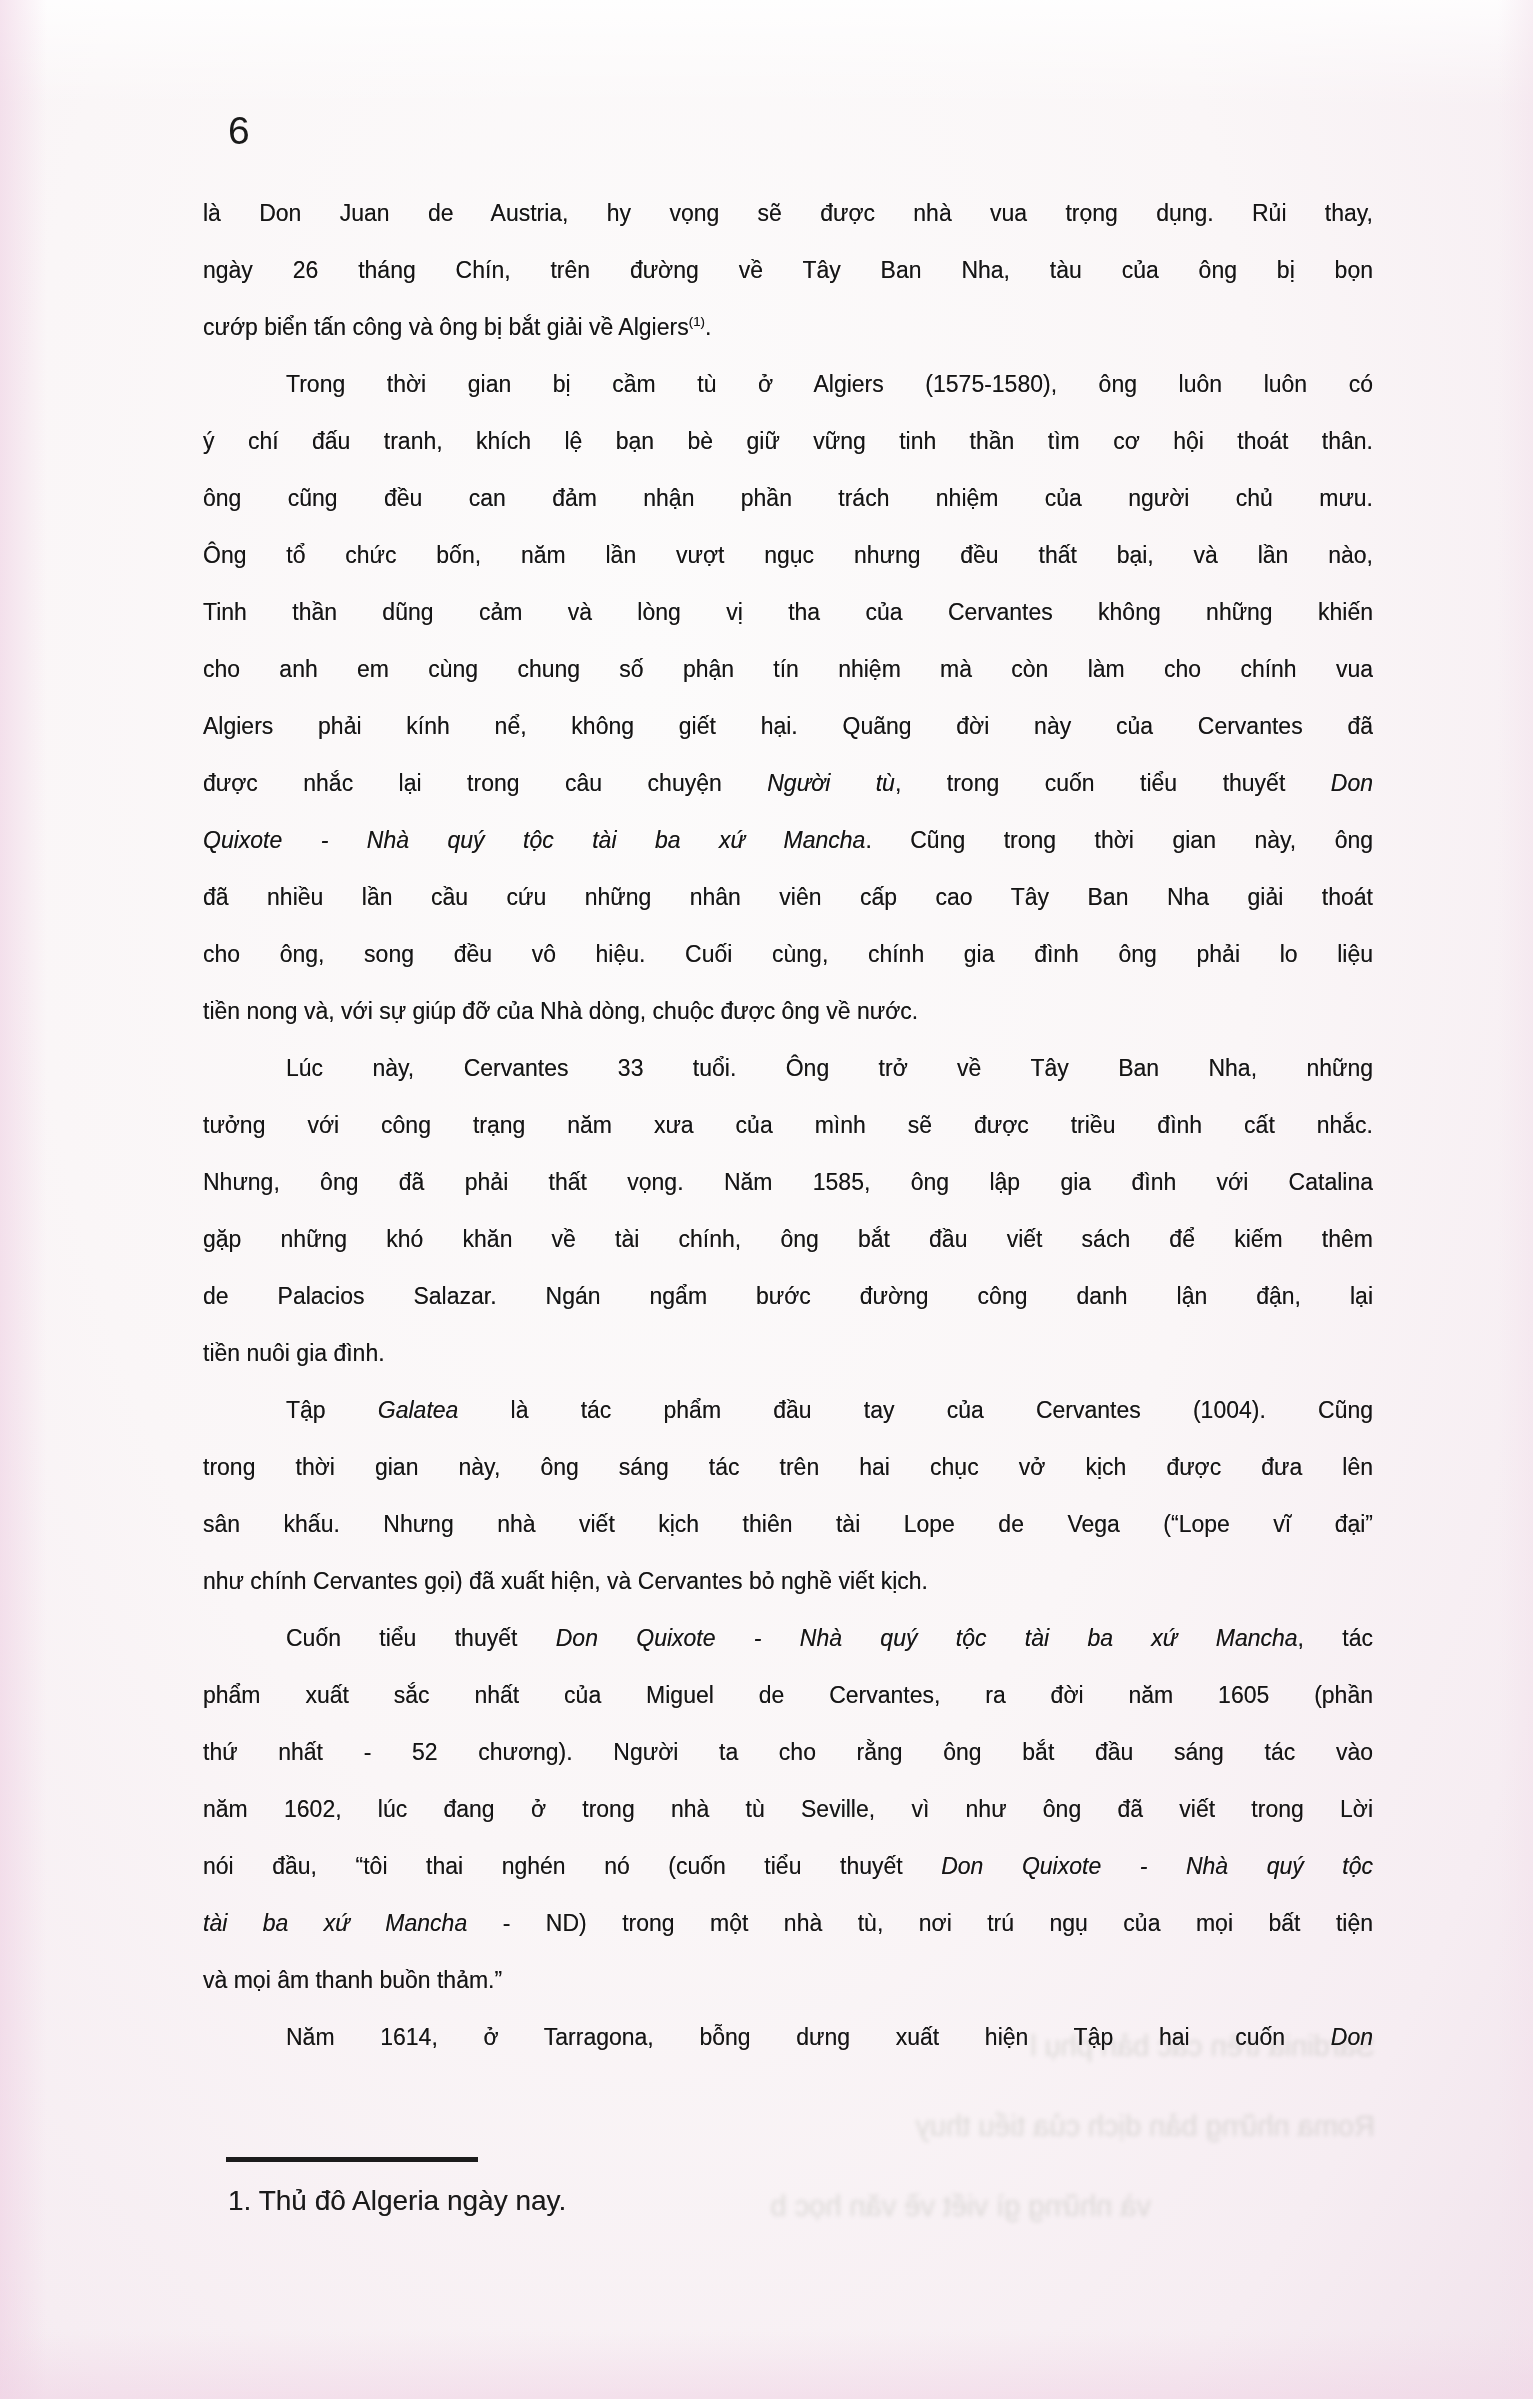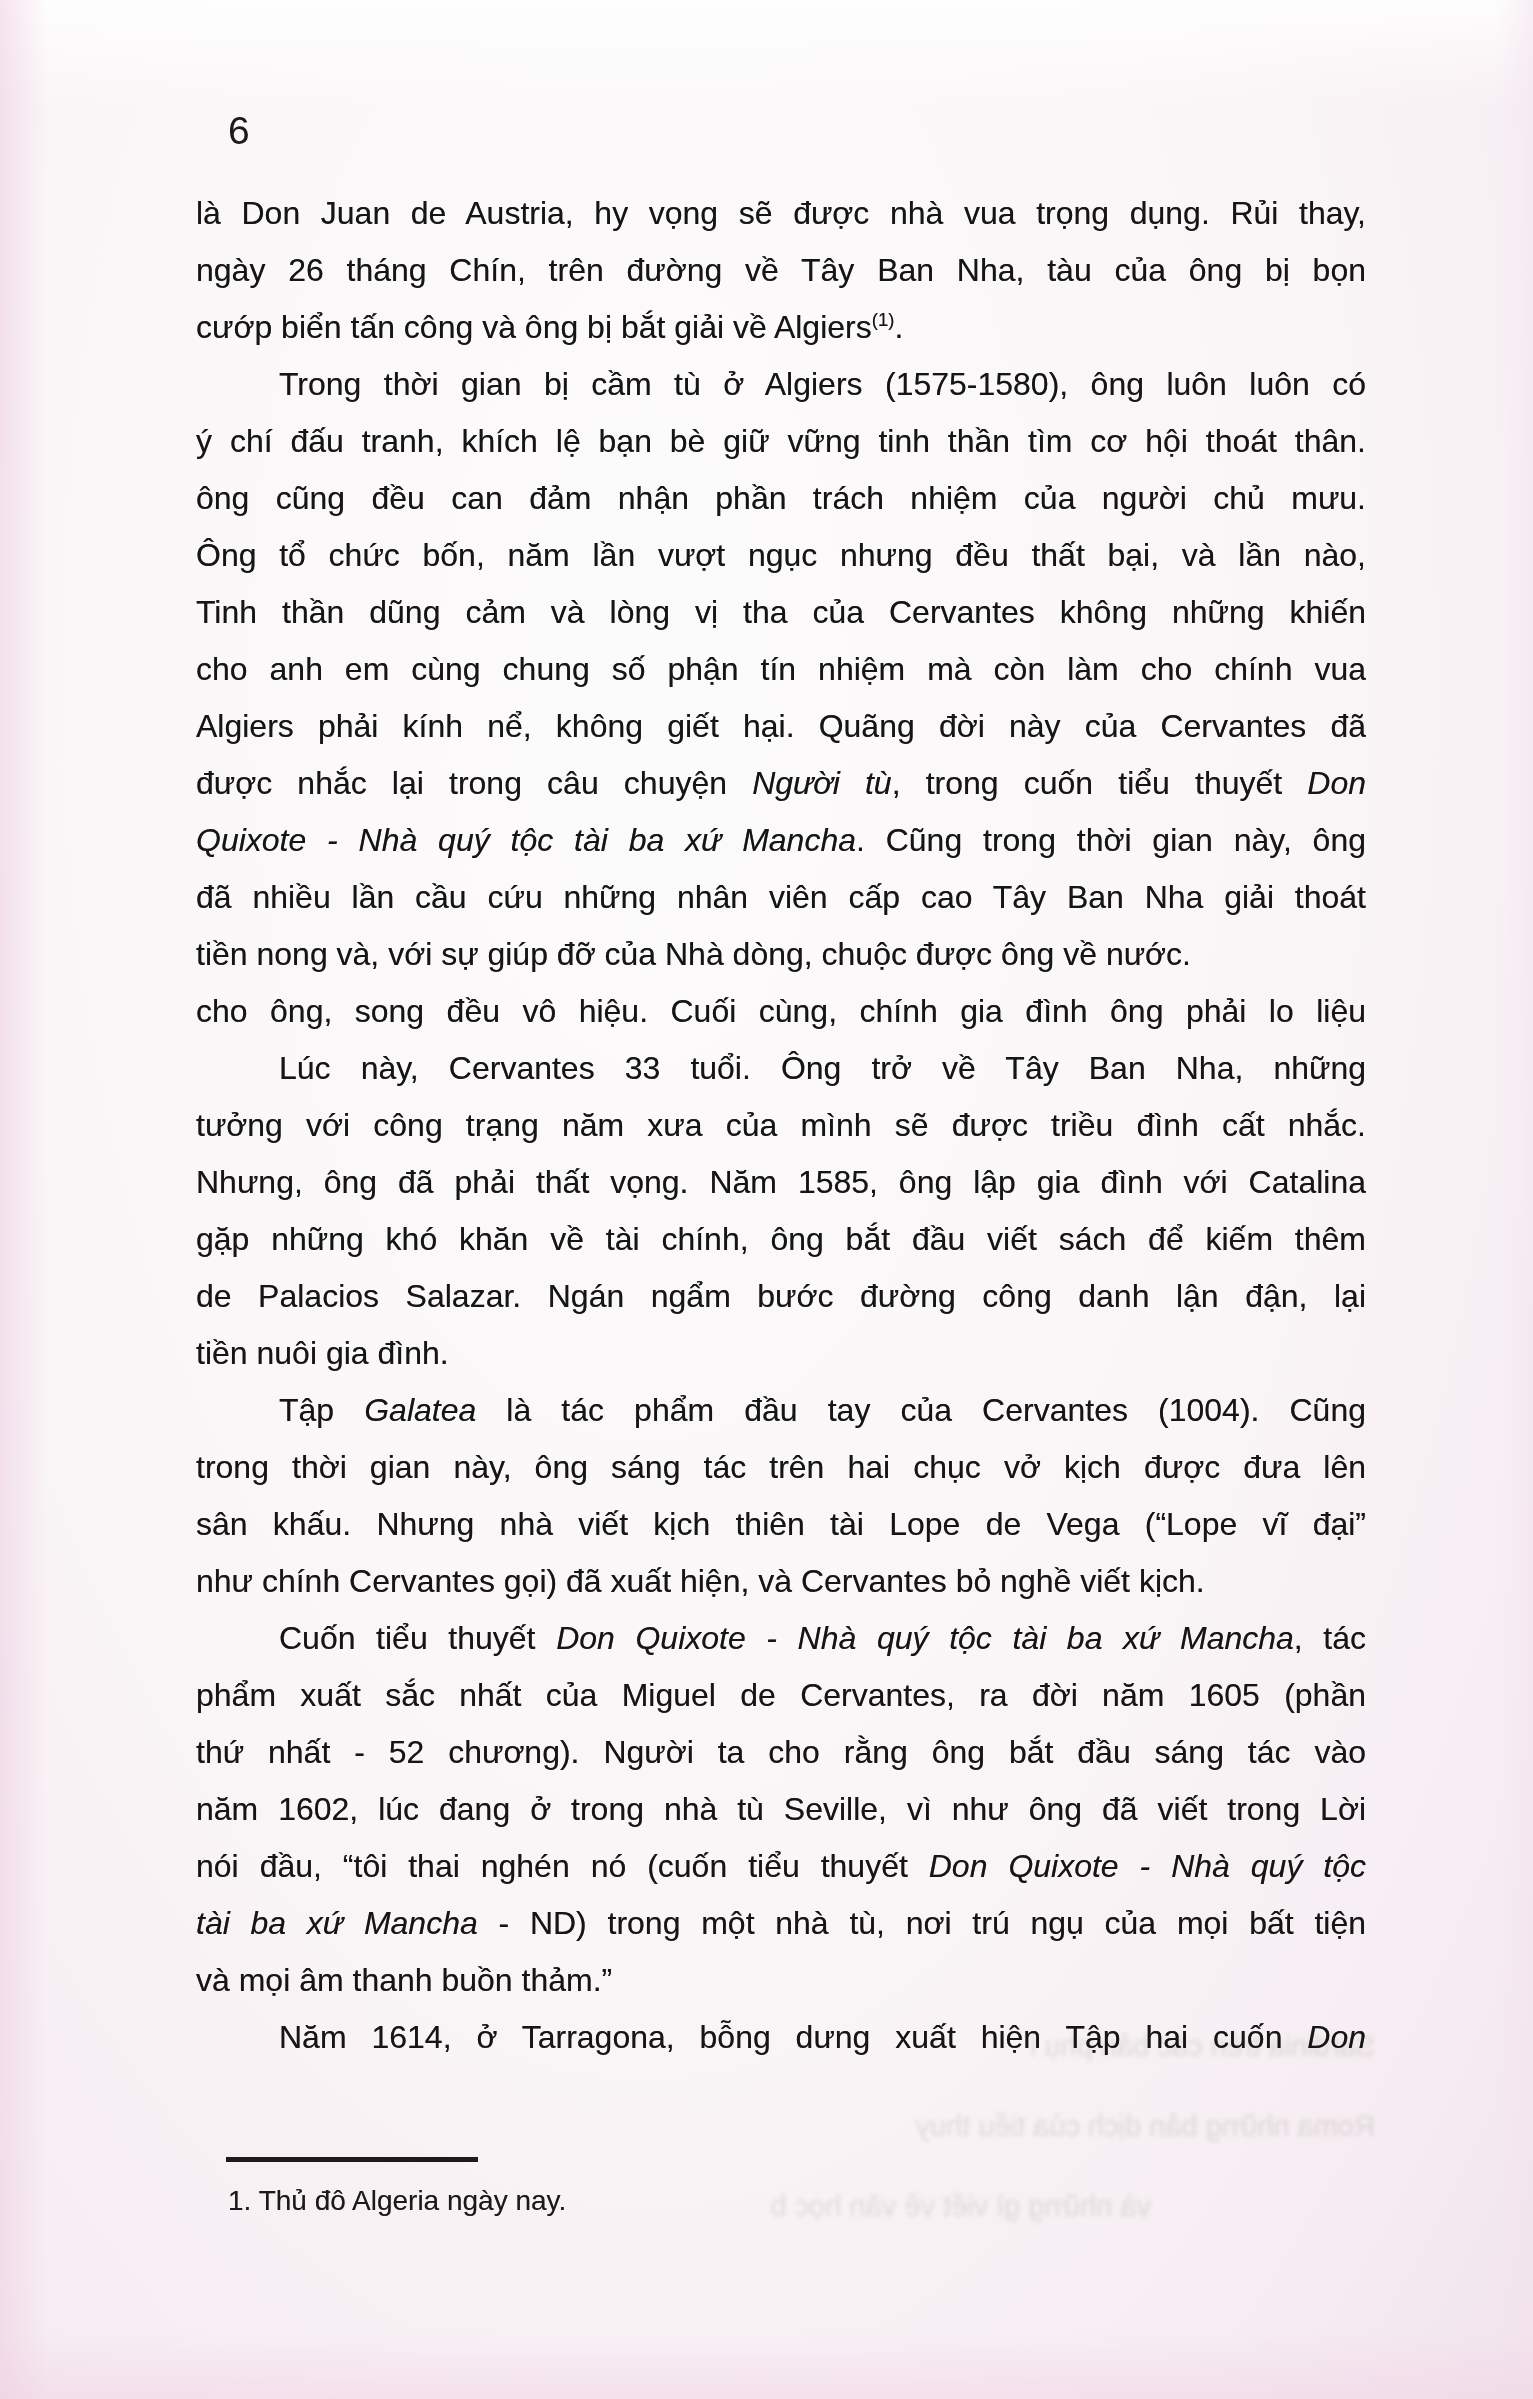--- a/index.html
+++ b/index.html
@@ -33,22 +33,22 @@
     position: absolute; left: 0; right: 0; top: 0; height: 107px;
     background: linear-gradient(180deg, rgba(255,255,255,0.85), rgba(255,255,255,0));
   }
 
   .page-number {
     position: absolute; left: 228px; top: 109px;
     font-size: 39px; line-height: 43px; color: #1a1a1a;
   }
 
   .body-text {
-    position: absolute; left: 196px; top: 185px; width: 1170px;
-    font-size: 32px; line-height: 57px; color: #151515;
+    position: absolute; left: 203px; top: 185px; width: 1170px;
+    font-size: 23px; line-height: 57px; color: #151515;
     text-shadow: 0 0 0.6px rgba(21,21,21,0.55);
   }
   .line { text-align: justify; overflow: hidden; max-height: 57px; }
   .line.just { text-align-last: justify; }
   .line.indent { text-indent: 83px; }
   .it { font-style: italic; }
   .sup { font-size: 0.58em; vertical-align: super; line-height: 0; }
 
   .footnote-rule {
     position: absolute; left: 226px; top: 2157px;
@@ -94,22 +94,22 @@
       <div class="line indent just"><span>Trong thời gian bị cầm tù ở Algiers (1575-1580), ông luôn luôn có</span></div>
       <div class="line just"><span>ý chí đấu tranh, khích lệ bạn bè giữ vững tinh thần tìm cơ hội thoát thân.</span></div>
       <div class="line just"><span>ông cũng đều can đảm nhận phần trách nhiệm của người chủ mưu.</span></div>
       <div class="line just"><span>Ông tổ chức bốn, năm lần vượt ngục nhưng đều thất bại, và lần nào,</span></div>
       <div class="line just"><span>Tinh thần dũng cảm và lòng vị tha của Cervantes không những khiến</span></div>
       <div class="line just"><span>cho anh em cùng chung số phận tín nhiệm mà còn làm cho chính vua</span></div>
       <div class="line just"><span>Algiers phải kính nể, không giết hại. Quãng đời này của Cervantes đã</span></div>
       <div class="line just"><span>được nhắc lại trong câu chuyện </span><span class="it">Người tù</span><span>, trong cuốn tiểu thuyết </span><span class="it">Don</span></div>
       <div class="line just"><span class="it">Quixote - Nhà quý tộc tài ba xứ Mancha</span><span>. Cũng trong thời gian này, ông</span></div>
       <div class="line just"><span>đã nhiều lần cầu cứu những nhân viên cấp cao Tây Ban Nha giải thoát</span></div>
+      <div class="line just"><span>cho ông, song đều vô hiệu. Cuối cùng, chính gia đình ông phải lo liệu</span></div>
       <div class="line"><span>tiền nong và, với sự giúp đỡ của Nhà dòng, chuộc được ông về nước.</span></div>
-      <div class="line just"><span>cho ông, song đều vô hiệu. Cuối cùng, chính gia đình ông phải lo liệu</span></div>
       <div class="line indent just"><span>Lúc này, Cervantes 33 tuổi. Ông trở về Tây Ban Nha, những</span></div>
       <div class="line just"><span>tưởng với công trạng năm xưa của mình sẽ được triều đình cất nhắc.</span></div>
       <div class="line just"><span>Nhưng, ông đã phải thất vọng. Năm 1585, ông lập gia đình với Catalina</span></div>
       <div class="line just"><span>gặp những khó khăn về tài chính, ông bắt đầu viết sách để kiếm thêm</span></div>
       <div class="line just"><span>de Palacios Salazar. Ngán ngẩm bước đường công danh lận đận, lại</span></div>
       <div class="line"><span>tiền nuôi gia đình.</span></div>
       <div class="line indent just"><span>Tập </span><span class="it">Galatea</span><span> là tác phẩm đầu tay của Cervantes (1004). Cũng</span></div>
       <div class="line just"><span>trong thời gian này, ông sáng tác trên hai chục vở kịch được đưa lên</span></div>
       <div class="line just"><span>sân khấu. Nhưng nhà viết kịch thiên tài Lope de Vega (“Lope vĩ đại”</span></div>
       <div class="line"><span>như chính Cervantes gọi) đã xuất hiện, và Cervantes bỏ nghề viết kịch.</span></div>

